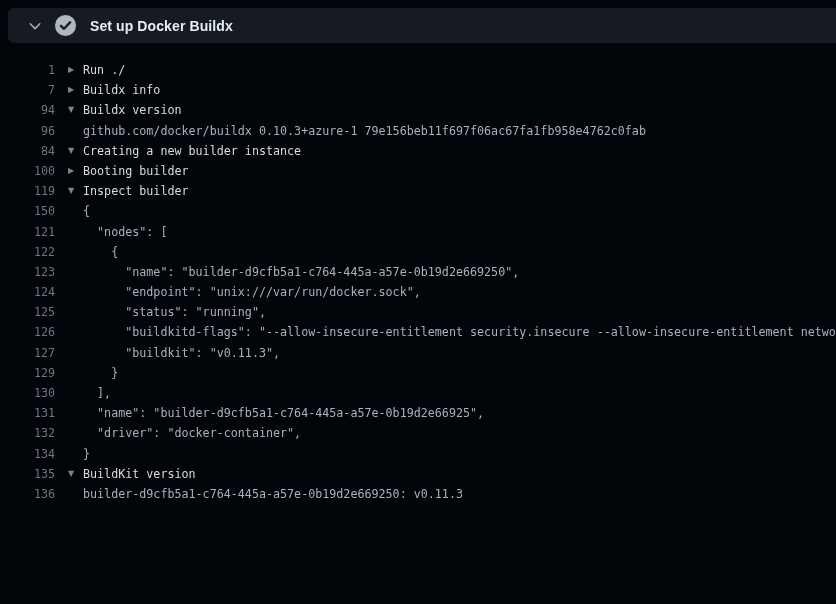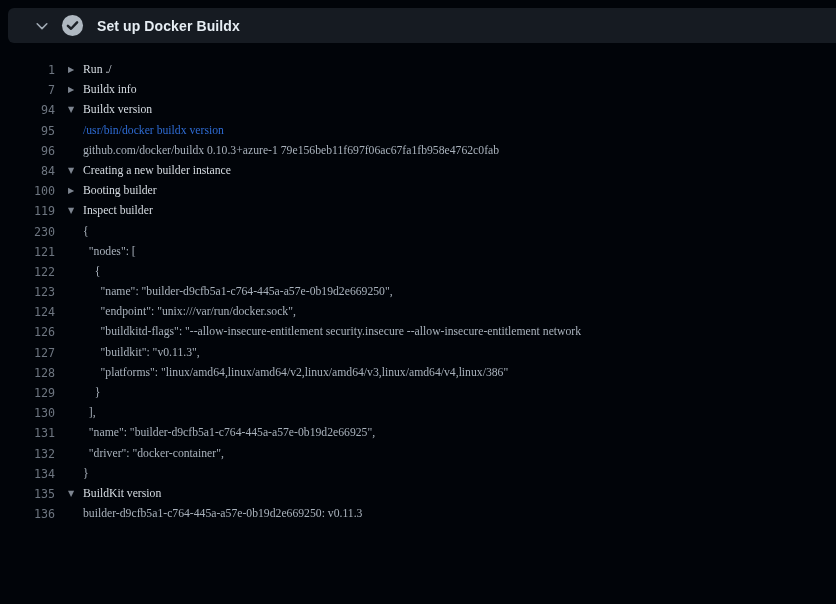--- a/index.html
+++ b/index.html
@@ -7,36 +7,36 @@
     --out:#a9b2bc; --group:#d6dce2; --cmd:#2e6bd3; --marker:#7d8590;
     --check-bg:#afb8c1; --check-mark:#1c2128; --chevron:#a0aab4;
   }
   *{box-sizing:border-box;margin:0;padding:0;}
   html,body{width:836px;height:604px;overflow:hidden;}
   body{background:var(--bg);font-family:"DejaVu Sans Mono",monospace;position:relative;}
 
   .step-header{
     position:absolute;left:8px;top:8px;width:828px;height:35px;
     background:var(--header-bg);border-radius:6px 0 0 6px;
-    display:flex;align-items:center;padding-left:26px;cursor:pointer;
+    display:flex;align-items:center;padding-left:19px;cursor:pointer;
   }
   .chevron{width:16px;height:16px;display:flex;align-items:center;justify-content:center;margin-right:11px;}
   .check{width:23px;height:23px;margin-right:13px;display:flex;align-items:center;justify-content:center;}
   .step-title{
     font-family:"Liberation Sans","DejaVu Sans",sans-serif;
     font-size:14px;font-weight:600;color:var(--title);letter-spacing:.1px;
   }
 
   .log{position:absolute;left:0;top:60px;width:836px;}
   .log-row{display:flex;align-items:flex-start;height:20.2px;line-height:20.2px;
     font-size:11.7px;white-space:pre;}
   .gutter{width:55px;flex:none;text-align:right;color:var(--num);cursor:pointer;}
   .marker{width:15px;flex:none;margin-left:13px;color:var(--marker);
     font-family:"DejaVu Sans",sans-serif;font-size:8px;line-height:20.2px;}
-  .content{flex:1;overflow:hidden;color:var(--out);font-family:Liberation Serif, serif;}
+  .content{flex:1;overflow:hidden;color:var(--out);}
   .log-row.group .content{color:var(--group);}
   .log-row.command .content{color:var(--cmd);}
   .log-row.group{cursor:pointer;}
 </style>
 </head>
 <body>
 
 <div class="step-header">
   <span class="chevron">
     <svg width="14" height="14" viewBox="0 0 16 16">
@@ -61,25 +61,20 @@
     <div class="log-row group">
     <span class="gutter">7</span>
     <span class="marker">▶</span>
     <span class="content">Buildx info</span>
   </div>
     <div class="log-row group">
     <span class="gutter">94</span>
     <span class="marker">▼</span>
     <span class="content">Buildx version</span>
   </div>
-    <div class="log-row command">
-    <span class="gutter">95</span>
-    <span class="marker"></span>
-    <span class="content">/usr/bin/docker buildx version</span>
-  </div>
     <div class="log-row output">
     <span class="gutter">96</span>
     <span class="marker"></span>
     <span class="content">github.com/docker/buildx 0.10.3+azure-1 79e156beb11f697f06ac67fa1fb958e4762c0fab</span>
   </div>
     <div class="log-row group">
     <span class="gutter">84</span>
     <span class="marker">▼</span>
     <span class="content">Creating a new builder instance</span>
   </div>
@@ -87,21 +82,21 @@
     <span class="gutter">100</span>
     <span class="marker">▶</span>
     <span class="content">Booting builder</span>
   </div>
     <div class="log-row group">
     <span class="gutter">119</span>
     <span class="marker">▼</span>
     <span class="content">Inspect builder</span>
   </div>
     <div class="log-row output">
-    <span class="gutter">230</span>
+    <span class="gutter">150</span>
     <span class="marker"></span>
     <span class="content">{</span>
   </div>
     <div class="log-row output">
     <span class="gutter">121</span>
     <span class="marker"></span>
     <span class="content">  "nodes": [</span>
   </div>
     <div class="log-row output">
     <span class="gutter">122</span>
@@ -112,33 +107,33 @@
     <span class="gutter">123</span>
     <span class="marker"></span>
     <span class="content">      "name": "builder-d9cfb5a1-c764-445a-a57e-0b19d2e669250",</span>
   </div>
     <div class="log-row output">
     <span class="gutter">124</span>
     <span class="marker"></span>
     <span class="content">      "endpoint": "unix:///var/run/docker.sock",</span>
   </div>
     <div class="log-row output">
+    <span class="gutter">125</span>
+    <span class="marker"></span>
+    <span class="content">      "status": "running",</span>
+  </div>
+    <div class="log-row output">
     <span class="gutter">126</span>
     <span class="marker"></span>
     <span class="content">      "buildkitd-flags": "--allow-insecure-entitlement security.insecure --allow-insecure-entitlement network</span>
   </div>
     <div class="log-row output">
     <span class="gutter">127</span>
     <span class="marker"></span>
     <span class="content">      "buildkit": "v0.11.3",</span>
-  </div>
-    <div class="log-row output">
-    <span class="gutter">128</span>
-    <span class="marker"></span>
-    <span class="content">      "platforms": "linux/amd64,linux/amd64/v2,linux/amd64/v3,linux/amd64/v4,linux/386"</span>
   </div>
     <div class="log-row output">
     <span class="gutter">129</span>
     <span class="marker"></span>
     <span class="content">    }</span>
   </div>
     <div class="log-row output">
     <span class="gutter">130</span>
     <span class="marker"></span>
     <span class="content">  ],</span>

